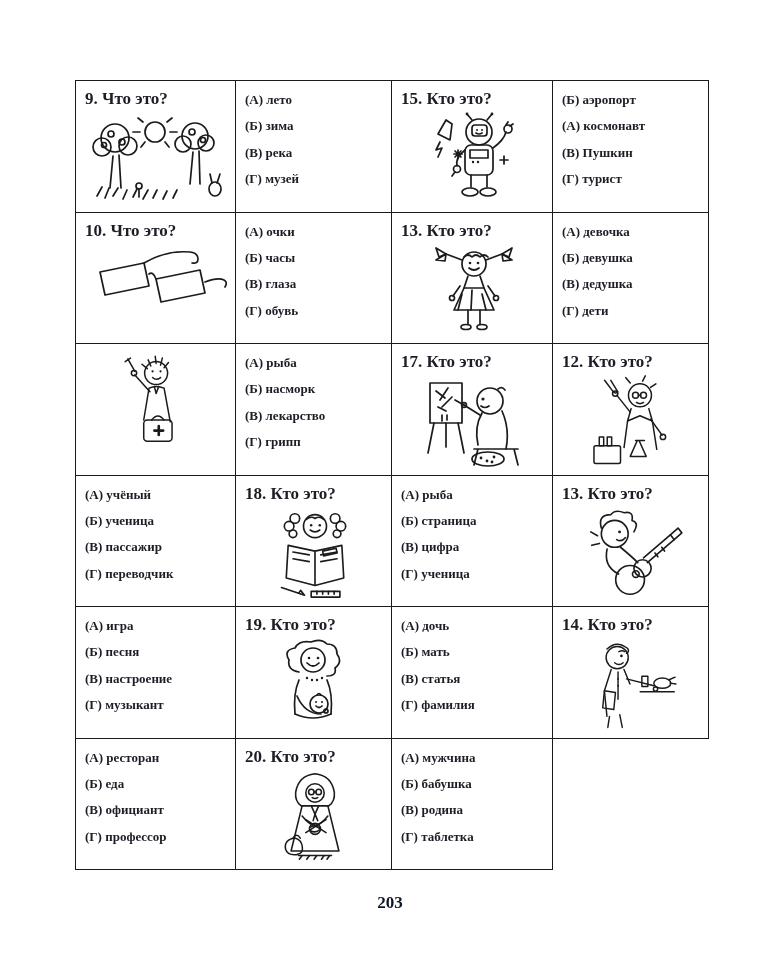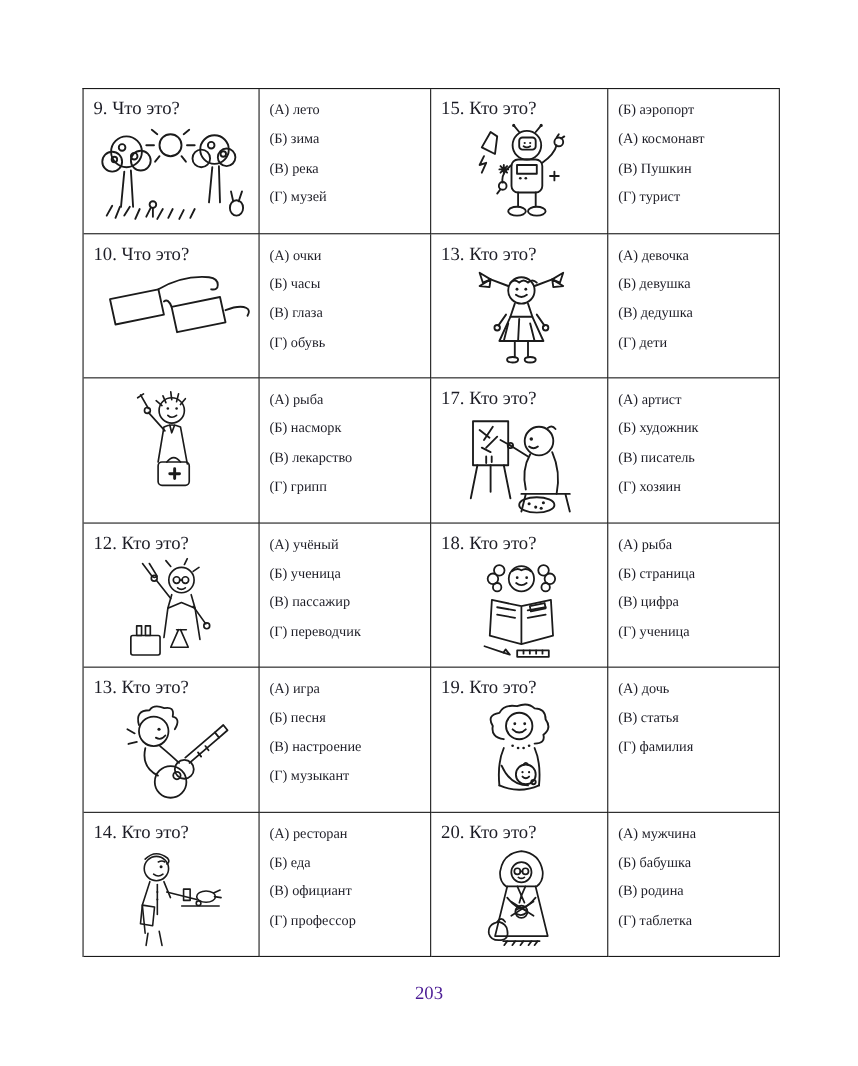--- a/index.html
+++ b/index.html
@@ -1,32 +1,32 @@
 <!DOCTYPE html>
 <html><head>
 <meta charset="utf-8">
 <style>
   html,body{margin:0;padding:0;background:#fff;}
   .sheet{position:relative;width:724px;height:969px;background:#ffffff;overflow:hidden;
-         font-family:"Liberation Serif","DejaVu Serif",serif;color:#1d1d26;}
+         font-family:"Liberation Serif","DejaVu Serif",serif;color:#1d1d26;font-weight:bold;}
   .qtable{position:absolute;left:75px;top:80px;
           display:grid;grid-template-columns:160px 156px 161px 156px;
           grid-template-rows:repeat(6,131.5px);
           border-top:1px solid #1a1a1a;border-left:1px solid #1a1a1a;}
   .cell{border-right:1px solid #1a1a1a;border-bottom:1px solid #1a1a1a;
         padding:6px 6px 3px 9px;box-sizing:border-box;overflow:hidden;}
   .qtitle{font-size:17px;line-height:24px;white-space:nowrap;}
   .opt{font-size:13px;line-height:26.4px;white-space:nowrap;}
   .qimg{display:flex;justify-content:center;align-items:flex-start;margin-top:1px;}
   .qimg svg{max-height:92px;width:auto;}
   svg.art{stroke:#1b1b1b;fill:none;stroke-width:1.7;stroke-linecap:round;stroke-linejoin:round;}
   svg.art .fill{fill:#1b1b1b;stroke:none;}
   svg.art .thick{stroke-width:3;}
   .footer{position:absolute;left:0;top:893px;width:780px;text-align:center;
-          font-size:17px;color:#4c1d95;}
+          font-size:17px;color:#0f172a;}
 </style>
 </head>
 <body>
 
 <div class="sheet">
   <div class="qtable">
 
     <div class="cell">
       <div class="qtitle">9. Что это?</div>
       <div class="qimg">
@@ -197,26 +197,20 @@
             <circle cx="46" cy="30" r="2.4"></circle>
           <ellipse cx="70" cy="84" rx="16" ry="7"></ellipse>
           <circle class="fill" cx="63" cy="83" r="1.4"></circle>
             <circle class="fill" cx="69" cy="86" r="1.4"></circle>
           <circle class="fill" cx="76" cy="82" r="1.4"></circle>
             <circle class="fill" cx="74" cy="87" r="1.4"></circle>
           <path d="M56 74 H100 M60 74 L56 90 M96 74 L100 90"></path>
         </svg>
       </div>
     </div>
-    <div class="cell">
-      <div class="opt">(А) артист</div>
-      <div class="opt">(Б) художник</div>
-      <div class="opt">(В) писатель</div>
-      <div class="opt">(Г) хозяин</div>
-    </div>
 
     <div class="cell">
       <div class="qtitle">12. Кто это?</div>
       <div class="qimg">
         <svg class="art" width="96" height="92" viewBox="0 0 96 104">
           <path d="M17 6 L26 18 Q29 22 32 19 L24 6"></path>
           <circle cx="29" cy="21" r="3"></circle>
           <path d="M46 42 L31 23"></path>
           <path d="M46 9 l-5 -6 M60 7 l3 -6 M69 14 l6 -4"></path>
           <circle cx="57" cy="23" r="13"></circle>
@@ -319,20 +313,21 @@
             <circle class="fill" cx="53" cy="64" r="1"></circle>
           <path d="M48 57 q2 -3 4 0"></path>
           <path d="M28 58 Q36 76 52 76"></path>
           <circle cx="57" cy="73" r="2"></circle>
           <path d="M26 76 Q44 84 62 76"></path>
         </svg>
       </div>
     </div>
     <div class="cell">
       <div class="opt">(А) дочь</div>
+      <div class="opt">(Б) мать</div>
       <div class="opt">(В) статья</div>
       <div class="opt">(Г) фамилия</div>
     </div>
 
     <div class="cell">
       <div class="qtitle">14. Кто это?</div>
       <div class="qimg">
         <svg class="art" width="112" height="96" viewBox="0 0 112 108">
           <path d="M27 13 Q38 2 51 12 Q54 16 50 18"></path>
           <circle cx="39" cy="23" r="13"></circle>

